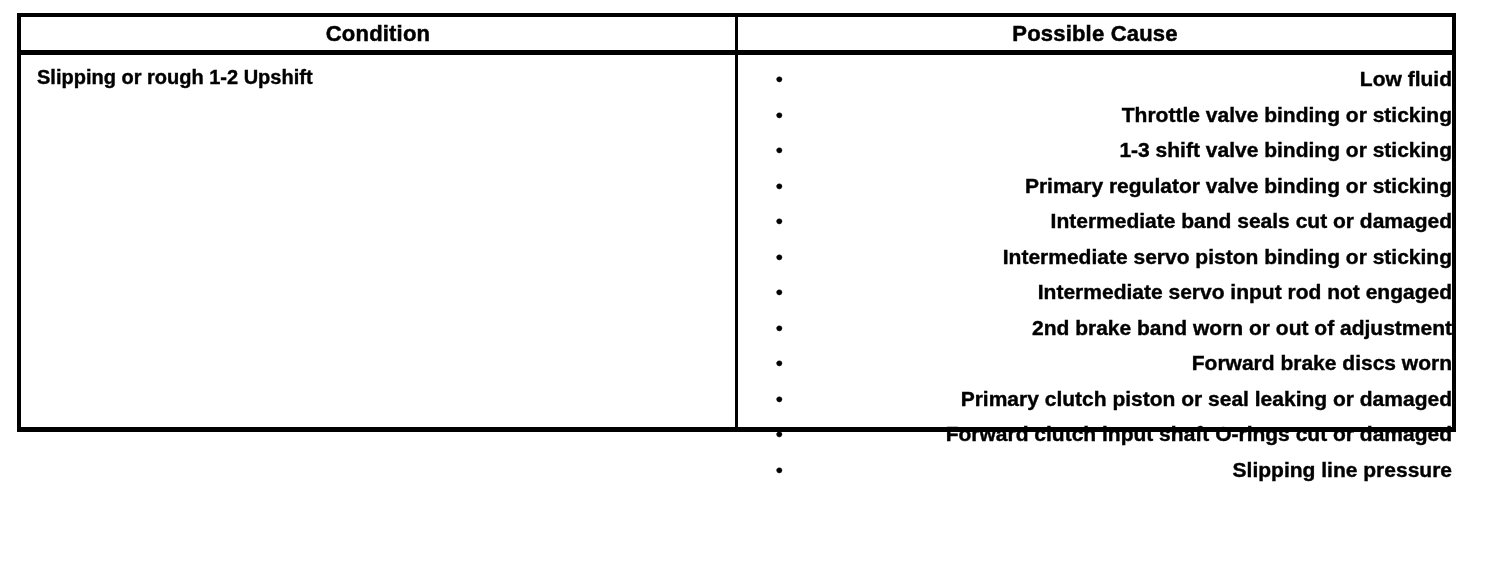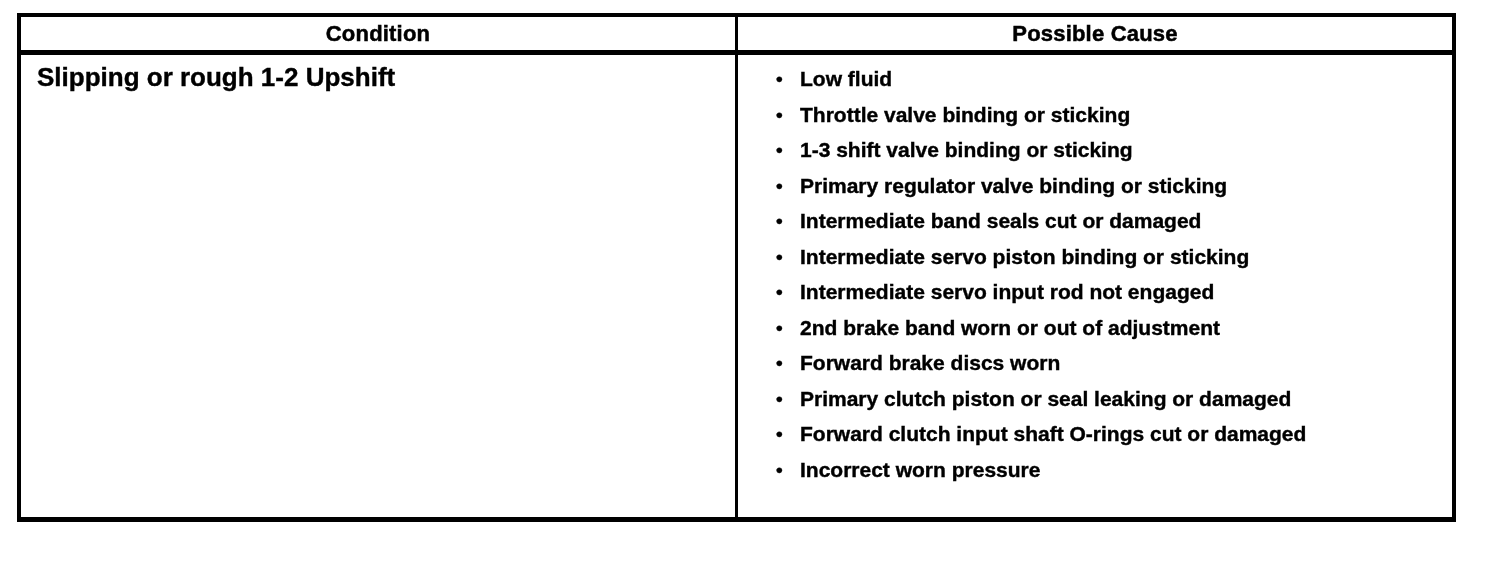--- a/index.html
+++ b/index.html
@@ -16,21 +16,21 @@
     font-family: "Liberation Sans", sans-serif;
     color: #000000;
     overflow: hidden;
   }
 
   .diag-table {
     position: absolute;
     left: 17px;
     top: 13px;
     width: 1439px;
-    height: 509px;
+    height: 419px;
     border: 4px solid #000000;
     border-bottom-width: 5px;
     display: flex;
     flex-direction: column;
     background: #ffffff;
   }
 
   .header-row {
     display: flex;
     flex: 0 0 auto;
@@ -49,34 +49,35 @@
   }
 
   .col-left {
     width: 717px;
     flex: 0 0 auto;
     border-right: 3px solid #000000;
   }
 
   .col-right {
     flex: 1 1 auto;
+    text-align: right;
   }
 
   .body-row {
     display: flex;
     flex: 1 1 auto;
     min-height: 0;
   }
 
   .condition-cell {
     padding: 8px 10px 0 16px;
   }
 
   .condition-text {
-    font-size: 26px;
+    font-size: 20px;
     font-weight: 600;
     line-height: 28px;
     -webkit-text-stroke: 0.4px #000000;
   }
 
   .cause-cell {
     padding: 6px 0 0 0;
   }
 
   .cause-list {
@@ -123,19 +124,19 @@
             <li>Throttle valve binding or sticking</li>
             <li>1-3 shift valve binding or sticking</li>
             <li>Primary regulator valve binding or sticking</li>
             <li>Intermediate band seals cut or damaged</li>
             <li>Intermediate servo piston binding or sticking</li>
             <li>Intermediate servo input rod not engaged</li>
             <li>2nd brake band worn or out of adjustment</li>
             <li>Forward brake discs worn</li>
             <li>Primary clutch piston or seal leaking or damaged</li>
             <li>Forward clutch input shaft O-rings cut or damaged</li>
-            <li>Incorrect worn pressure</li>
+            <li>Slipping line pressure</li>
           </ul>
       </div>
     </div>
 
   </div>
 </div>
 
 </body></html>

